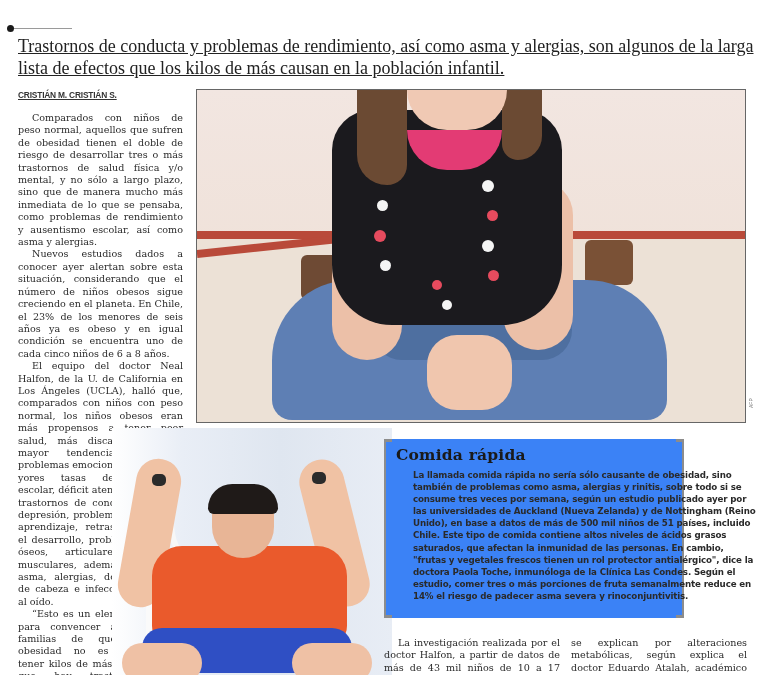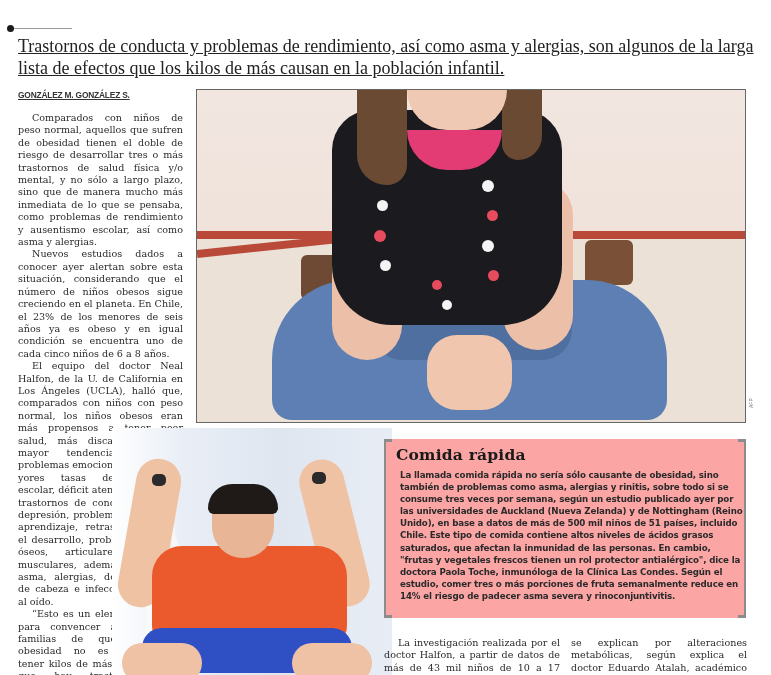--- a/index.html
+++ b/index.html
@@ -75,53 +75,53 @@
     .grip-r { position: absolute; left: 200px; top: 44px; width: 14px; height: 12px; background: #2b2b2b; border-radius: 5px; }
     .boy-head { position: absolute; left: 100px; top: 60px; width: 62px; height: 70px; background: #e8b596; border-radius: 30px 30px 34px 34px; }
     .boy-hair { position: absolute; left: 96px; top: 56px; width: 70px; height: 30px; background: #1f1a18; border-radius: 34px 34px 8px 8px; }
     .boy-shirt { position: absolute; left: 40px; top: 118px; width: 195px; height: 100px; background: #ea5a2c; border-radius: 30px 30px 20px 20px; }
     .boy-shorts { position: absolute; left: 30px; top: 200px; width: 210px; height: 45px; background: #2f4fc4; border-radius: 20px; }
     .boy-leg-l { position: absolute; left: 10px; top: 215px; width: 80px; height: 40px; background: #efc1a5; border-radius: 30px; }
     .boy-leg-r { position: absolute; left: 180px; top: 215px; width: 80px; height: 40px; background: #efc1a5; border-radius: 30px; }
 
     
     .sidebar {
-      position: absolute; left: 384px; top: 439px; width: 362px; height: 179px;
-      background: #fca5a5;
+      position: absolute; left: 384px; top: 439px; width: 300px; height: 179px;
+      background: #3b82f6;
     }
     .sb-bracket-tl { position: absolute; left: 0; top: 0; width: 8px; height: 179px; border-left: 2px solid #8c8c8c; }
     .sb-cap { position: absolute; height: 3px; width: 8px; background: #8c8c8c; }
     .sb-bracket-r { position: absolute; right: 0; top: 0; width: 2px; height: 179px; background: #8c8c8c; }
     .sb-title {
       position: absolute; left: 12px; top: 6px;
       font-family: "DejaVu Serif", serif; font-weight: bold; font-size: 15.5px; color: #1a1a1a; letter-spacing: 0.2px;
     }
     .sb-body {
-      position: absolute; left: 16px; top: 30px; width: 344px;
+      position: absolute; left: 29px; top: 30px; width: 344px;
       font-family: "DejaVu Sans", "Liberation Sans", sans-serif; font-weight: bold; font-size: 8.7px; line-height: 12.1px;
       color: #2a2a2a; letter-spacing: -0.15px;
     }
 
     .bottom-col {
       position: absolute; top: 637px; width: 176px;
       font-family: "DejaVu Serif", serif; font-size: 9.6px; line-height: 12.4px; color: #2a2a2a; text-align: justify;
     }
     .bottom-col.c1 { left: 384px; }
     .bottom-col.c1 p { text-indent: 14px; }
     .bottom-col.c2 { left: 571px; }
   </style>
 </head>
 <body>
 
 <div class="top-rule"></div>
 <div class="top-dot"></div>
 
 <div class="deck">Trastornos de conducta y problemas de rendimiento, así como asma y alergias, son algunos de la larga lista de efectos que los kilos de más causan en la población infantil.</div>
 
-<div class="byline">GONZÁLEZ M. GONZÁLEZ S.</div>
+<div class="byline">CRISTIÁN M. CRISTIÁN S.</div>
 
 <div class="col-left">
   <p>Comparados con niños de peso normal, aquellos que sufren de obesidad tienen el doble de riesgo de desarrollar tres o más trastornos de salud física y/o mental, y no sólo a largo plazo, sino que de manera mucho más inmediata de lo que se pensaba, como problemas de rendimiento y ausentismo escolar, así como asma y alergias.</p>
   <p>Nuevos estudios dados a conocer ayer alertan sobre esta situación, considerando que el número de niños obesos sigue creciendo en el planeta. En Chile, el 23% de los menores de seis años ya es obeso y en igual condición se encuentra uno de cada cinco niños de 6 a 8 años.</p>
   <p>El equipo del doctor Neal Halfon, de la U. de California en Los Ángeles (UCLA), halló que, comparados con niños con peso normal, los niños obesos eran más propensos a tener peor salud, más discapacidad, una mayor tendencia a sufrir problemas emocionales, ma-</p>
   <div class="mid">yores tasas de fracaso escolar, déficit atencional y</div>
   <div class="narrow">trastornos de conducta, depresión, problemas de aprendizaje, retraso en el desarrollo, problemas óseos, articulares y musculares, además de asma, alergias, dolores de cabeza e infecciones al oído.</div>
   <p class="narrow">“Esto es un elemento para convencer a las familias de que la obesidad no es sólo tener kilos de más, sino que hay trastornos importantes, por lo que</p>
 </div>
 

